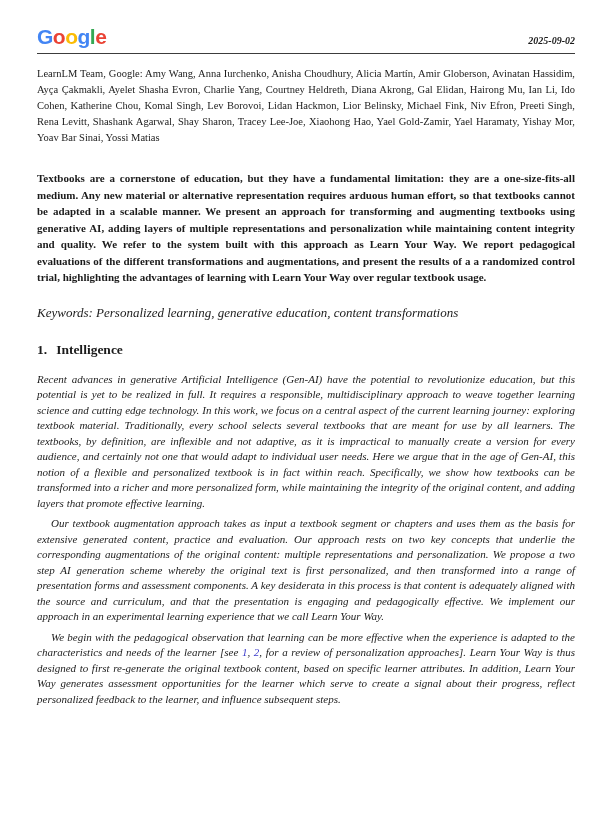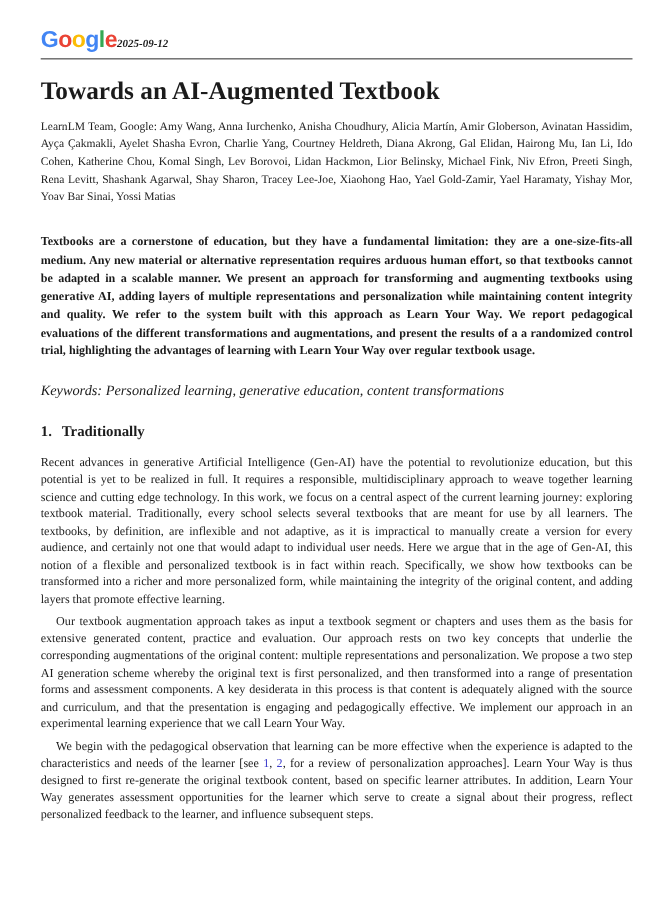--- a/index.html
+++ b/index.html
@@ -13,20 +13,21 @@
     height: 828px;
     background: #ffffff;
     color: #1b1b1b;
     font-family: "Liberation Serif", "DejaVu Serif", serif;
     box-sizing: border-box;
     padding: 26px 35px 0 37px;
     overflow: hidden;
   }
   .header {
     display: flex;
+    justify-content: space-between;
     align-items: flex-end;
     border-bottom: 1px solid #3c3c3c;
     padding-bottom: 5px;
   }
   .logo {
     font-family: "Liberation Sans", sans-serif;
     font-size: 21px;
     font-weight: bold;
     letter-spacing: -0.5px;
     line-height: 22px;
@@ -73,53 +74,53 @@
   }
   .sec-num {
     margin-right: 9px;
   }
   .body-par {
     margin: 14px 0 0 0;
     font-size: 11px;
     line-height: 15.5px;
     text-align: justify;
     text-align-last: left;
+    font-style: italic;
   }
   .body-par + .body-par {
     margin-top: 5px;
   }
   .indent {
     text-indent: 14px;
   }
   .cite {
     color: #3b3bcb;
     text-decoration: none;
     cursor: pointer;
   }
 </style>
 </head>
 <body>
 
 <div class="page">
 
   <header class="header">
     <div class="logo" id="google-logo"><span style="color: rgb(66, 133, 244);">G</span><span style="color: rgb(234, 67, 53);">o</span><span style="color: rgb(251, 188, 5);">o</span><span style="color: rgb(66, 133, 244);">g</span><span style="color: rgb(52, 168, 83);">l</span><span style="color: rgb(234, 67, 53);">e</span></div>
-    <div class="date">2025-09-12</div>
+    <div class="date">2025-09-02</div>
   </header>
 
-  <h1 class="title">Towards an AI-Augmented Textbook</h1>
 
   <p class="authors">LearnLM Team, Google: Amy Wang, Anna Iurchenko, Anisha Choudhury, Alicia Martín, Amir Globerson, Avinatan Hassidim, Ayça Çakmakli, Ayelet Shasha Evron, Charlie Yang, Courtney Heldreth, Diana Akrong, Gal Elidan, Hairong Mu, Ian Li, Ido Cohen, Katherine Chou, Komal Singh, Lev Borovoi, Lidan Hackmon, Lior Belinsky, Michael Fink, Niv Efron, Preeti Singh, Rena Levitt, Shashank Agarwal, Shay Sharon, Tracey Lee-Joe, Xiaohong Hao, Yael Gold-Zamir, Yael Haramaty, Yishay Mor, Yoav Bar Sinai, Yossi Matias</p>
 
   <p class="abstract">Textbooks are a cornerstone of education, but they have a fundamental limitation: they are a one-size-fits-all medium. Any new material or alternative representation requires arduous human effort, so that textbooks cannot be adapted in a scalable manner. We present an approach for transforming and augmenting textbooks using generative AI, adding layers of multiple representations and personalization while maintaining content integrity and quality. We refer to the system built with this approach as Learn Your Way. We report pedagogical evaluations of the different transformations and augmentations, and present the results of a a randomized control trial, highlighting the advantages of learning with Learn Your Way over regular textbook usage.</p>
 
   <p class="keywords">Keywords: Personalized learning, generative education, content transformations</p>
 
   <h2 class="section-heading">
-    <span class="sec-num">1.</span><span>Traditionally</span>
+    <span class="sec-num">1.</span><span>Intelligence</span>
   </h2>
 
   <p class="body-par">Recent advances in generative Artificial Intelligence (Gen-AI) have the potential to revolutionize education, but this potential is yet to be realized in full. It requires a responsible, multidisciplinary approach to weave together learning science and cutting edge technology. In this work, we focus on a central aspect of the current learning journey: exploring textbook material. Traditionally, every school selects several textbooks that are meant for use by all learners. The textbooks, by definition, are inflexible and not adaptive, as it is impractical to manually create a version for every audience, and certainly not one that would adapt to individual user needs. Here we argue that in the age of Gen-AI, this notion of a flexible and personalized textbook is in fact within reach. Specifically, we show how textbooks can be transformed into a richer and more personalized form, while maintaining the integrity of the original content, and adding layers that promote effective learning.</p>
 
   <p class="body-par indent">Our textbook augmentation approach takes as input a textbook segment or chapters and uses them as the basis for extensive generated content, practice and evaluation. Our approach rests on two key concepts that underlie the corresponding augmentations of the original content: multiple representations and personalization. We propose a two step AI generation scheme whereby the original text is first personalized, and then transformed into a range of presentation forms and assessment components. A key desiderata in this process is that content is adequately aligned with the source and curriculum, and that the presentation is engaging and pedagogically effective. We implement our approach in an experimental learning experience that we call Learn Your Way.</p>
 
   <p class="body-par indent"><span>We begin with the pedagogical observation that learning can be more effective when the experience is adapted to the characteristics and needs of the learner [see </span><a class="cite">1</a><span>, </span><a class="cite">2</a><span>, for a review of personalization approaches]. Learn Your Way is thus designed to first re-generate the original textbook content, based on specific learner attributes. In addition, Learn Your Way generates assessment opportunities for the learner which serve to create a signal about their progress, reflect personalized feedback to the learner, and influence subsequent steps.</span></p>
 
 </div>
 

